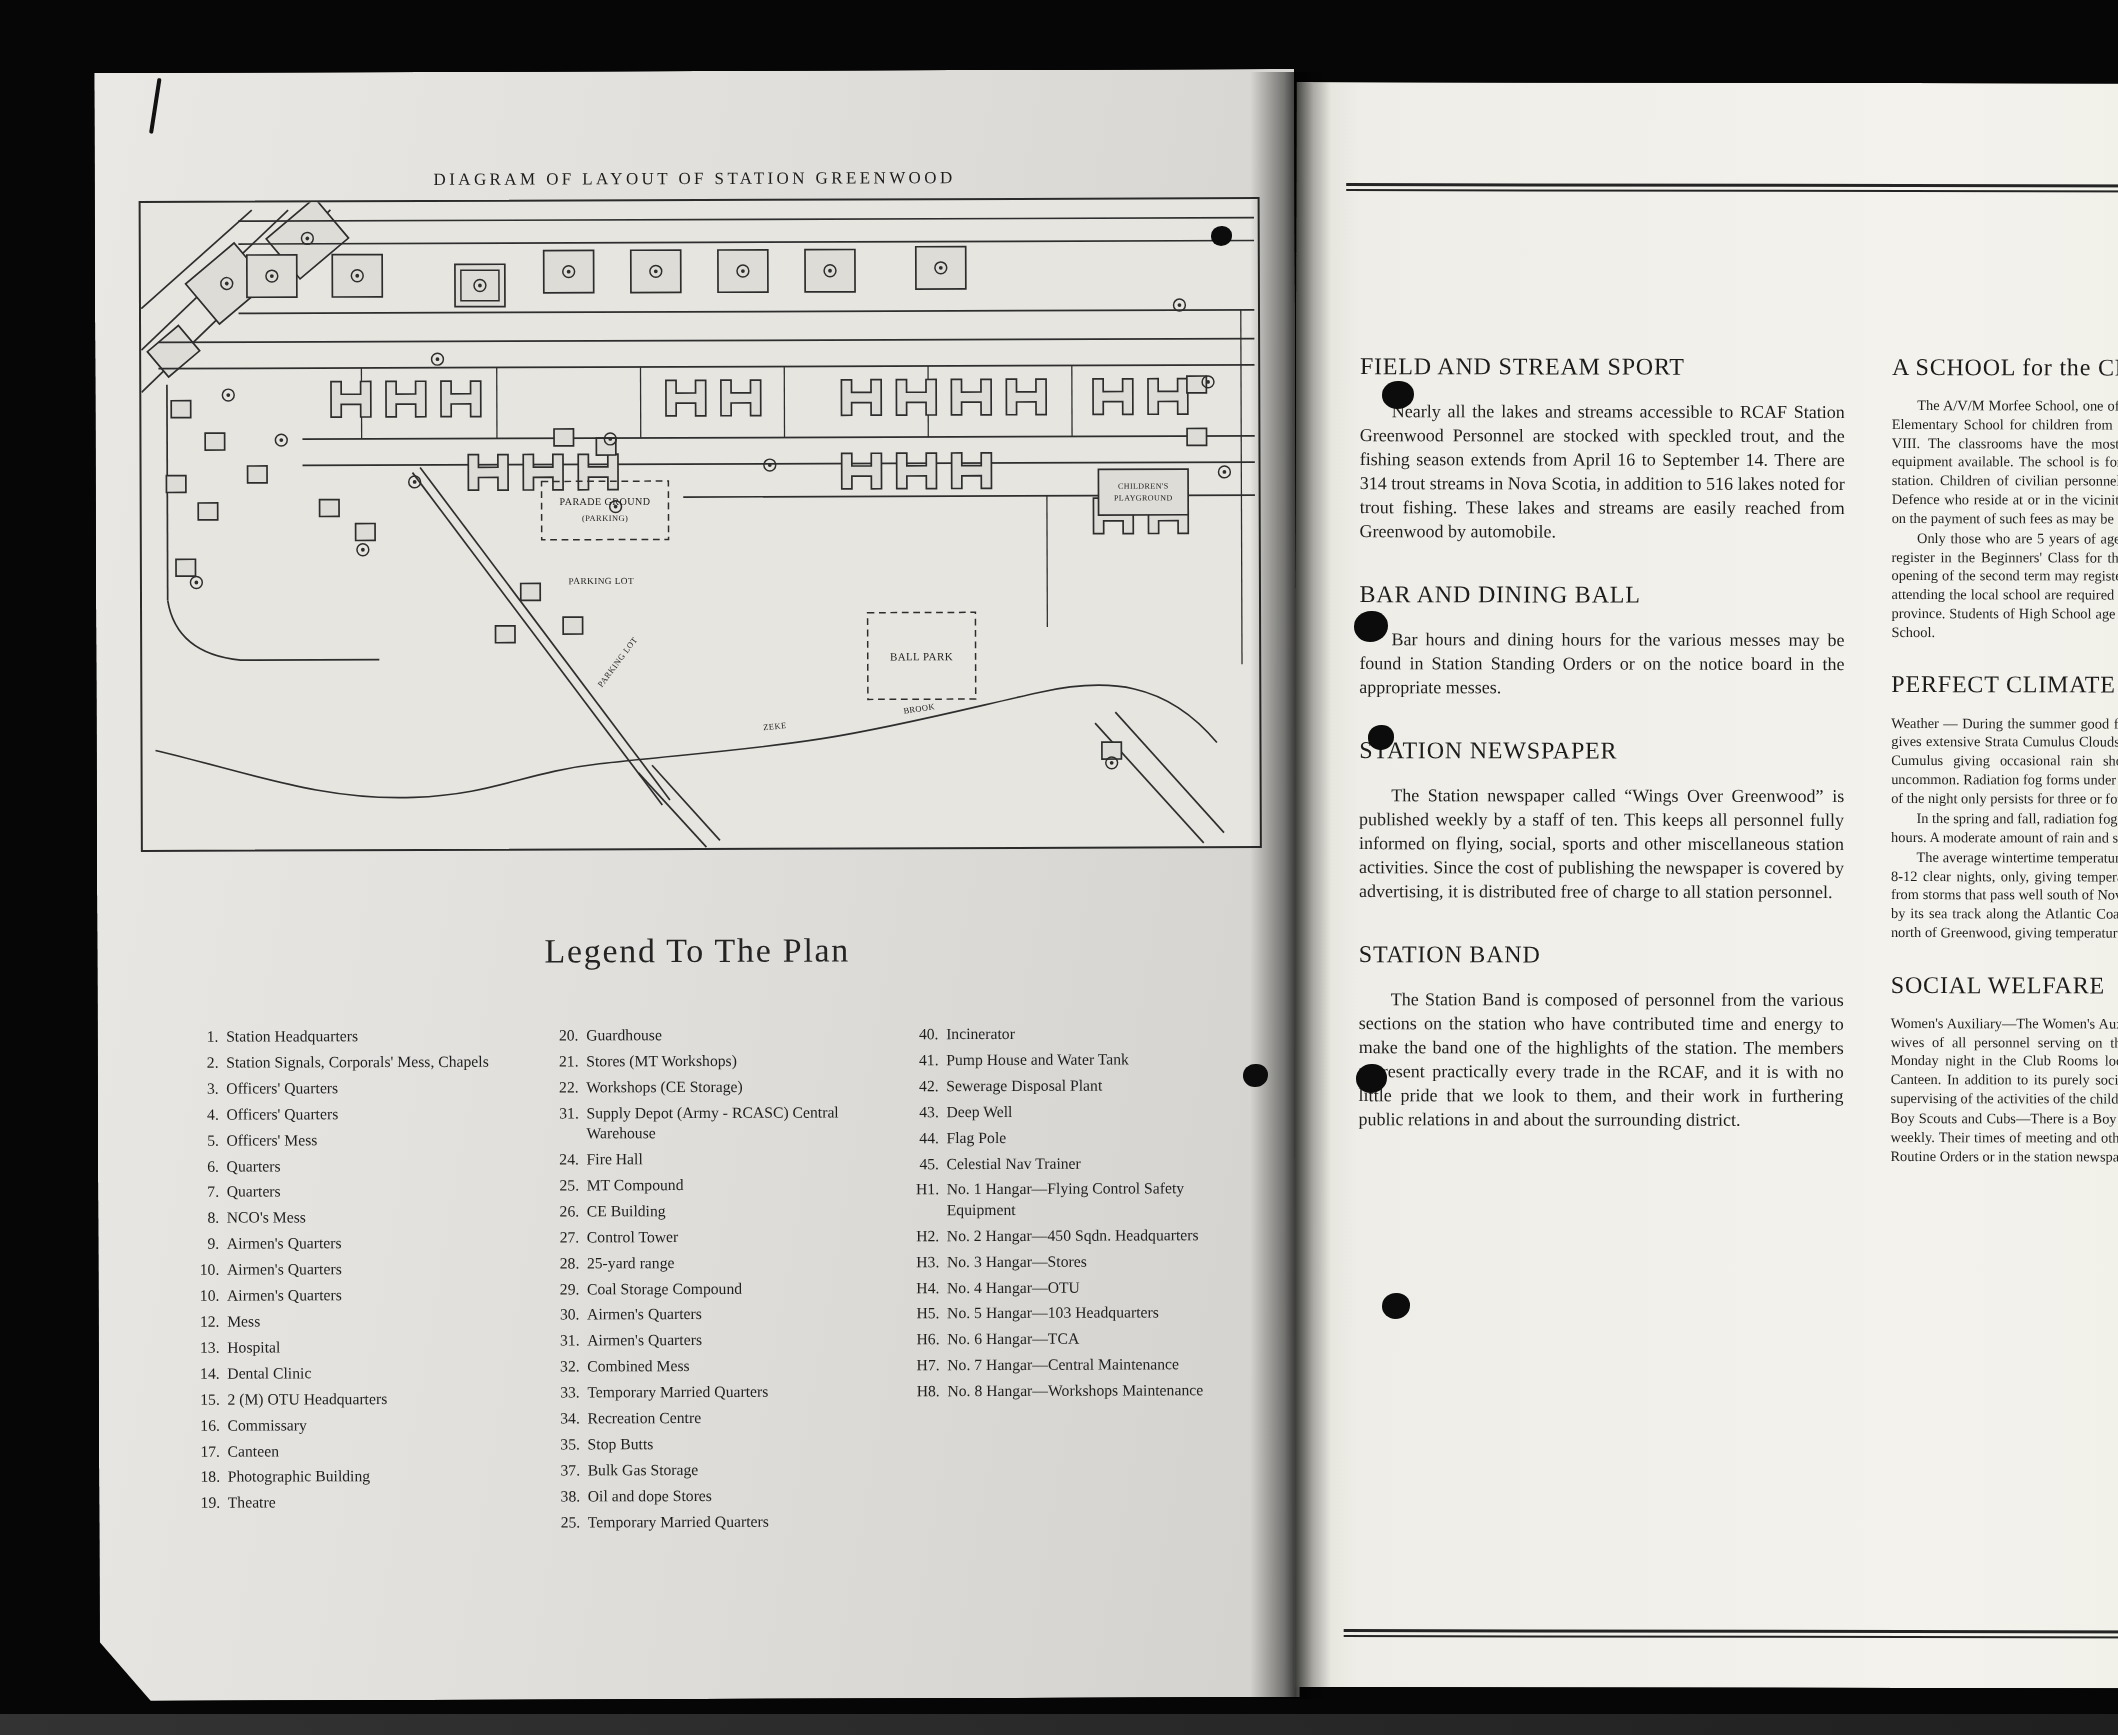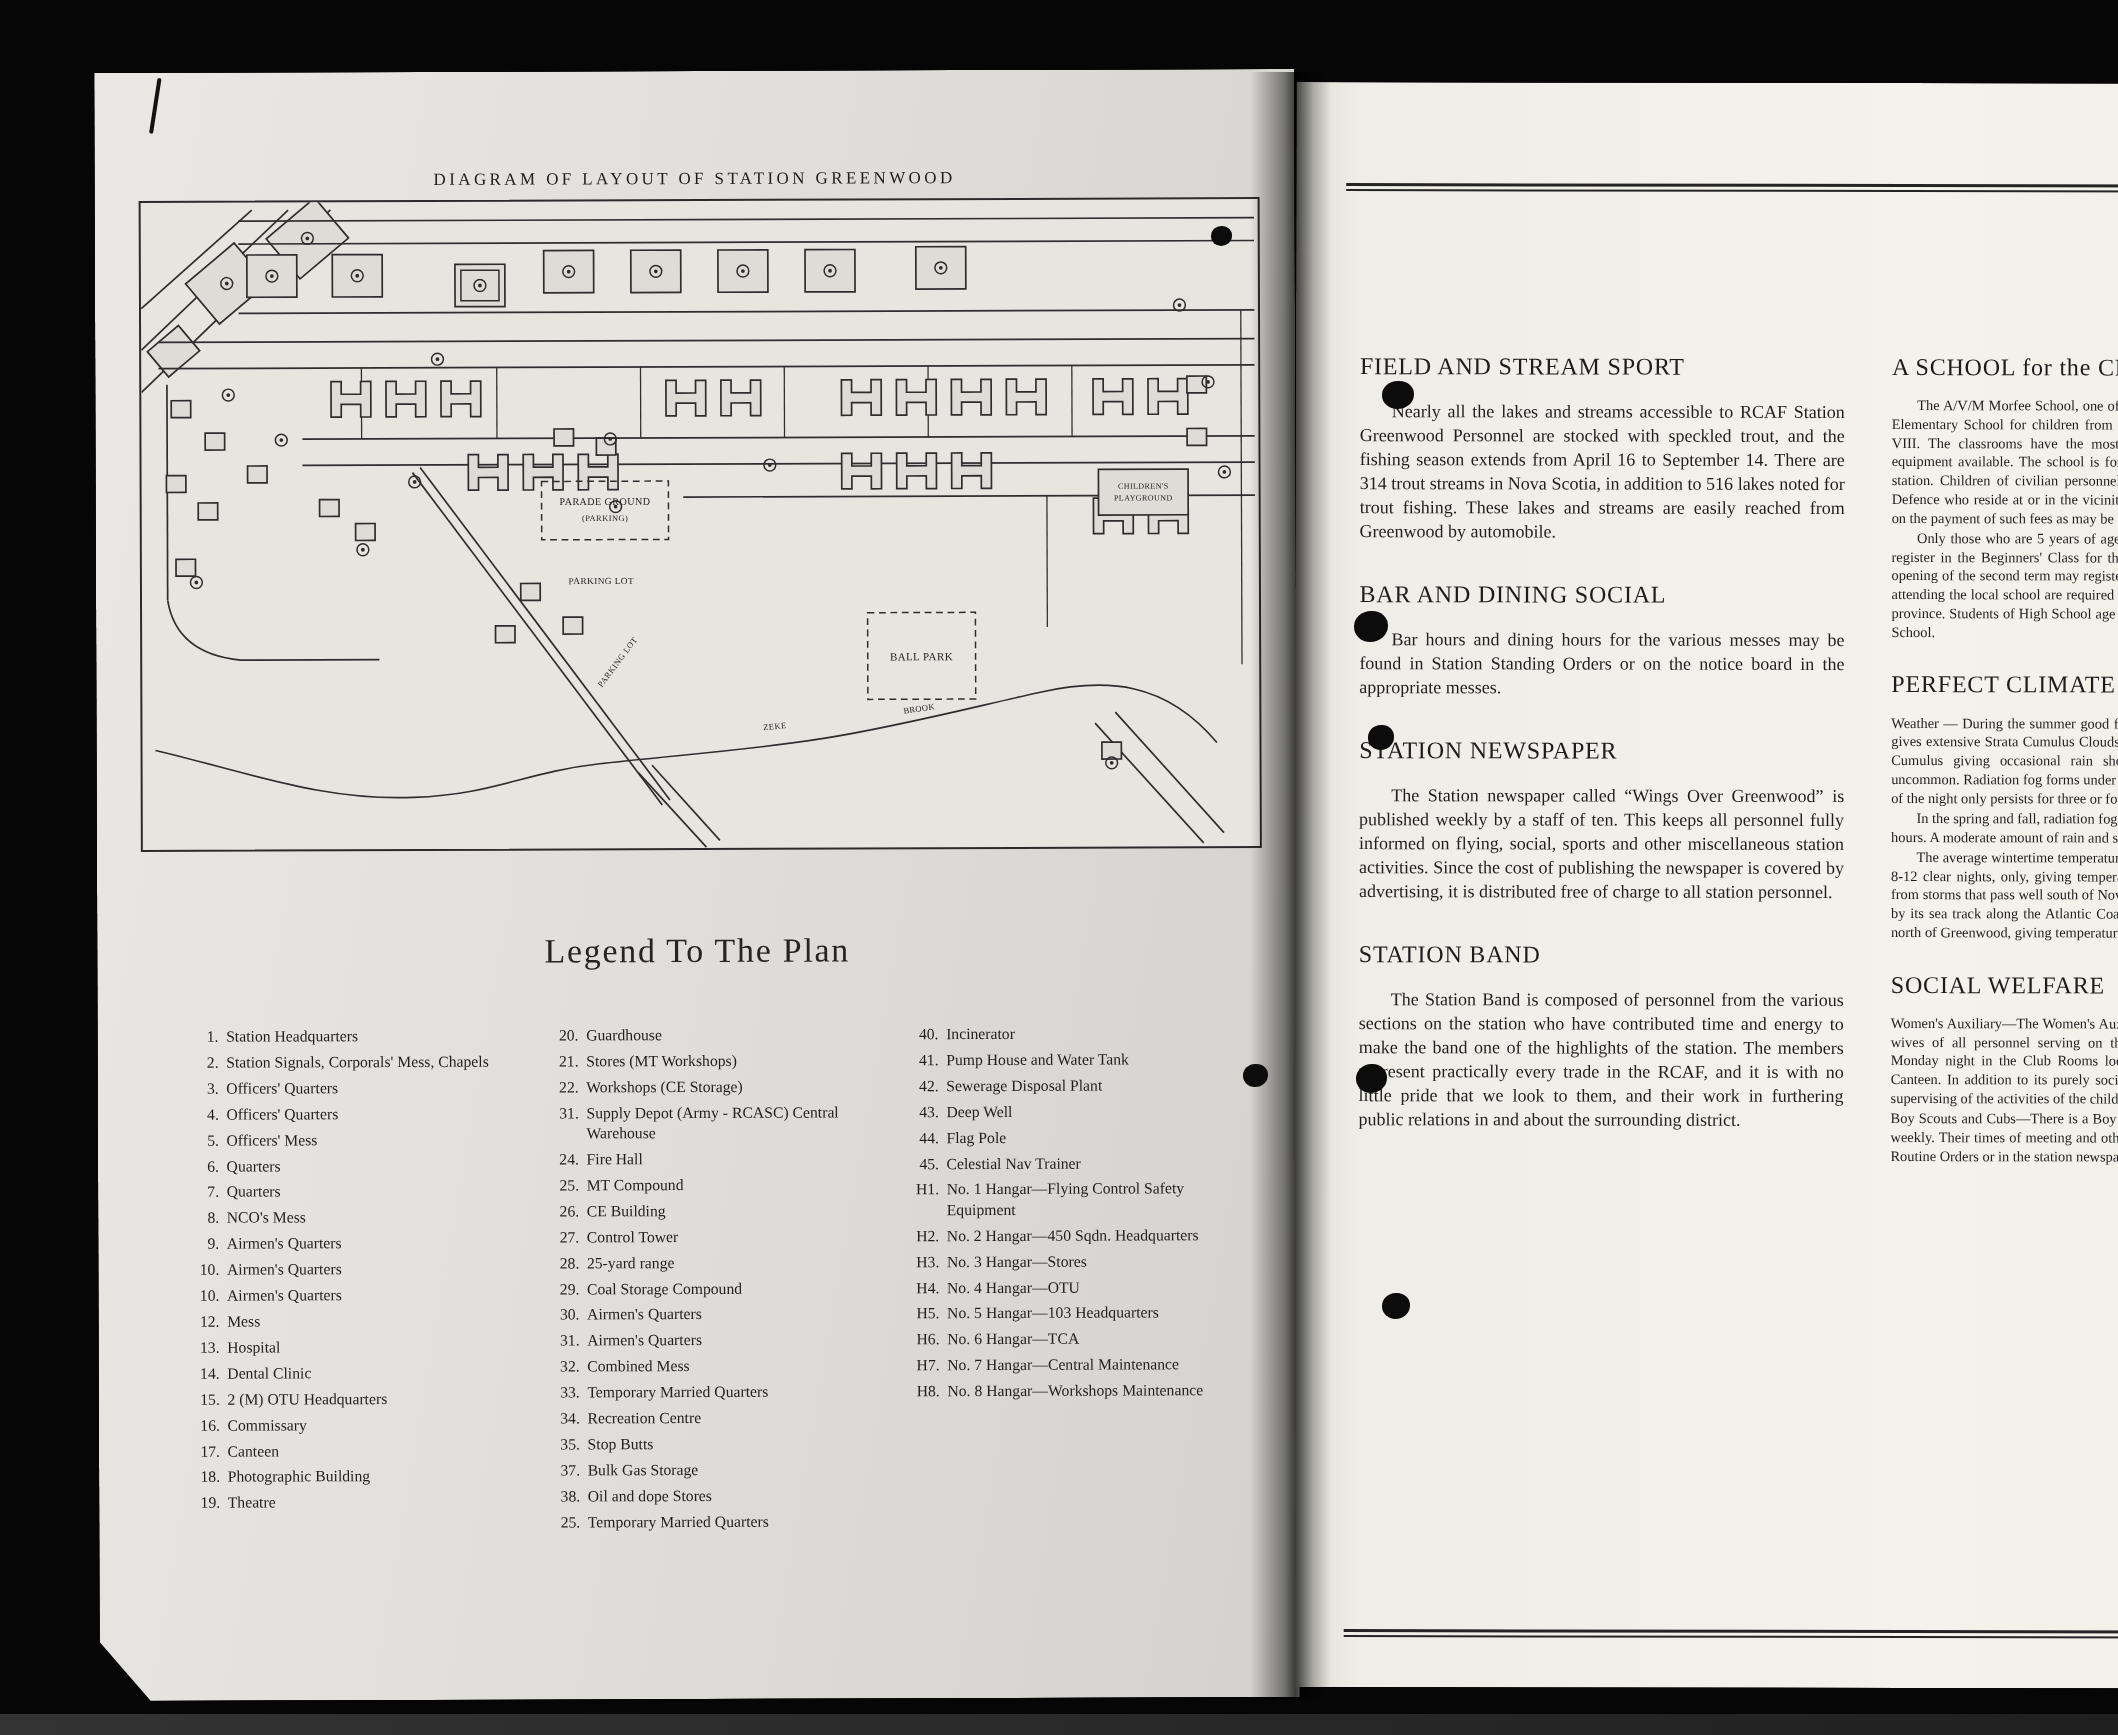--- a/index.html
+++ b/index.html
@@ -528,21 +528,21 @@
 
     <div class="col col-a">
       <section class="article">
         <h2>FIELD AND STREAM SPORT</h2>
         <div>
 
         <p><b class="lead"></b><span>Nearly all the lakes and streams accessible to RCAF Station Greenwood Personnel are stocked with speckled trout, and the fishing season extends from April 16 to September 14. There are 314 trout streams in Nova Scotia, in addition to 516 lakes noted for trout fishing. These lakes and streams are easily reached from Greenwood by automobile.</span></p>
           </div>
       </section>
       <section class="article">
-        <h2>BAR AND DINING SOCIAL</h2>
+        <h2>BAR AND DINING BALL</h2>
         <div>
 
         <p><b class="lead"></b><span>Bar hours and dining hours for the various messes may be found in Station Standing Orders or on the notice board in the appropriate messes.</span></p>
           </div>
       </section>
       <section class="article">
         <h2>STATION NEWSPAPER</h2>
         <div>
 
         <p><b class="lead"></b><span>The Station newspaper called “Wings Over Greenwood” is published weekly by a staff of ten. This keeps all personnel fully informed on flying, social, sports and other miscellaneous station activities. Since the cost of publishing the newspaper is covered by advertising, it is distributed free of charge to all station personnel.</span></p>

